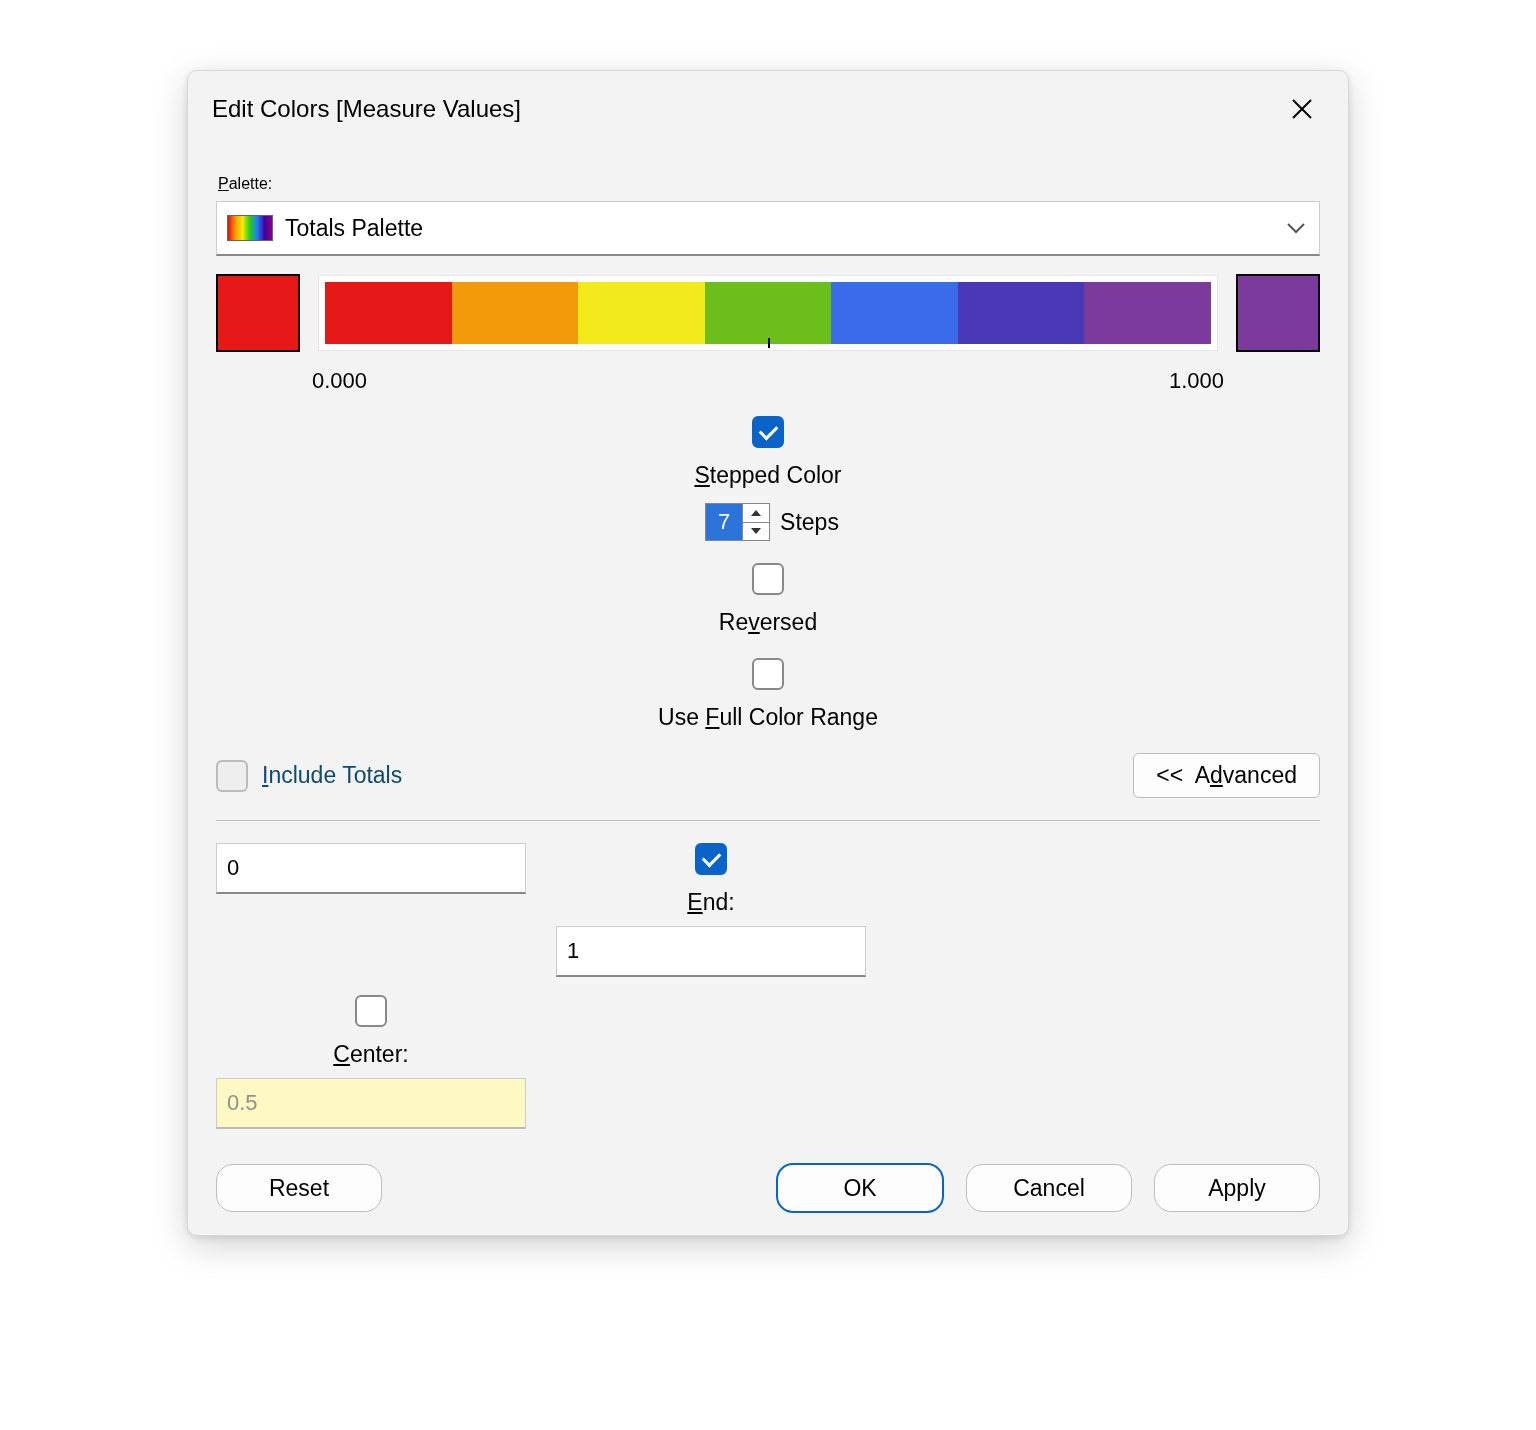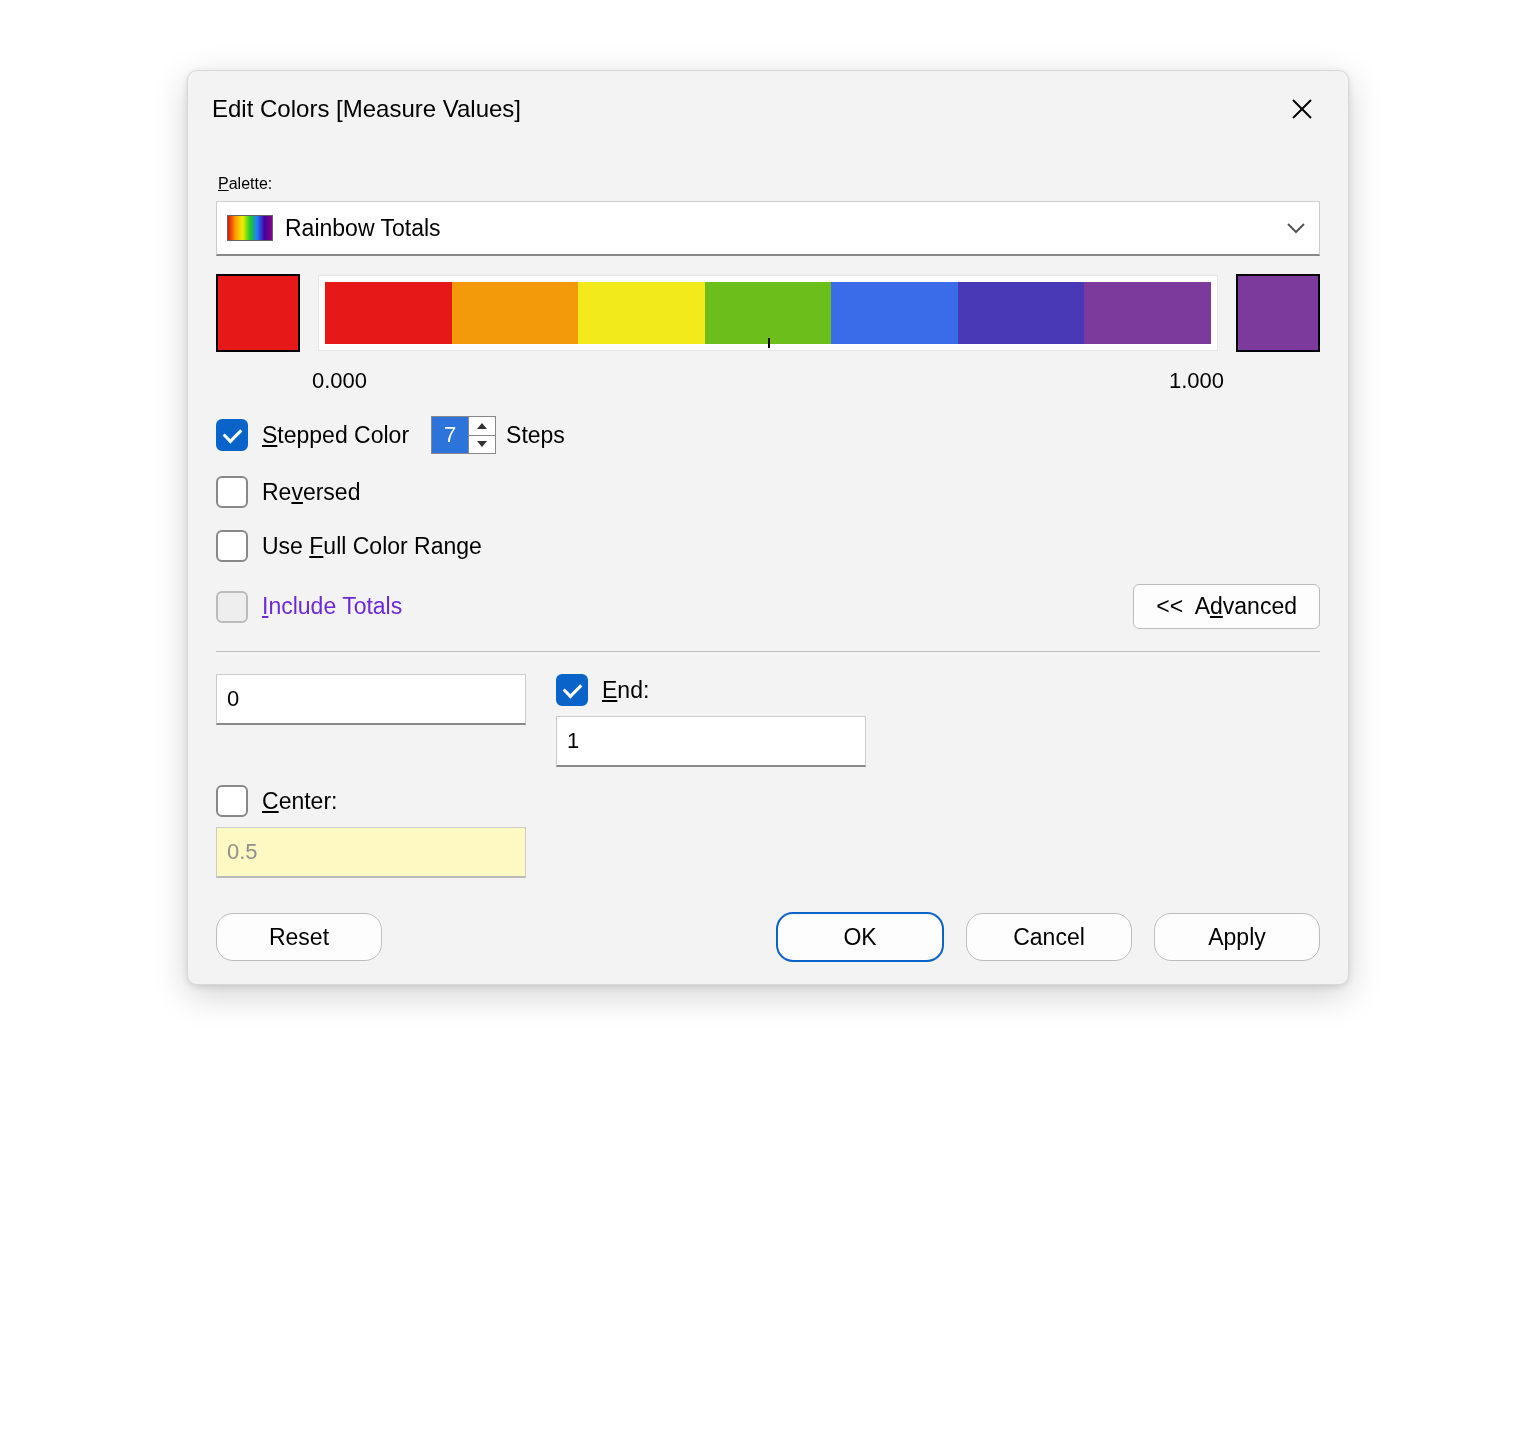--- a/index.html
+++ b/index.html
@@ -42,30 +42,30 @@
   .palette-chevron svg{stroke:#555;stroke-width:2;fill:none;}
 
   .gradient-area{display:flex;align-items:center;gap:18px;margin-top:18px;}
   .end-swatch{width:80px;height:74px;border:2px solid #000;}
   .gradient-wrap{flex:1;padding:6px;background:#fff;border:1px solid #e5e5e5;}
   .gradient-bar{height:62px;display:flex;width:100%;position:relative;}
   .gstep{flex:1;}
   .gradient-bar .tick{position:absolute;bottom:-4px;left:50%;width:2px;height:10px;background:#000;}
   .range-labels{display:flex;justify-content:space-between;padding:16px 96px 0 96px;font-size:22px;}
 
-  .check-row{display:flex;align-items:center;gap:14px;margin-top:22px;}
+  .check-row{display:flex;align-items:center;gap:14px;margin-top:22px;flex-direction:column;}
   .chk{
     width:28px;height:28px;border:2px solid #888;border-radius:6px;
     display:flex;align-items:center;justify-content:center;background:#fff;
   }
   .chk.checked{background:#0a63c9;border-color:#0a63c9;}
   .chk.checked::after{content:"";width:14px;height:8px;border-left:3px solid #fff;border-bottom:3px solid #fff;transform:rotate(-45deg);margin-top:-4px;}
   .chk.disabled{border-color:#bbb;background:#eee;}
   .chk-label{font-size:23px;}
-  .chk-label.disabled{color:#6d28d9;}
+  .chk-label.disabled{color:#0c4a6e;}
 
   .spinner{display:flex;align-items:center;gap:10px;margin-left:8px;}
   .spin-field{
     display:flex;align-items:stretch;
     border:1px solid #888;background:#fff;height:36px;
   }
   .spin-val{width:36px;display:flex;align-items:center;justify-content:center;background:#2d74da;color:#fff;font-size:22px;}
   .spin-btns{display:flex;flex-direction:column;width:26px;border-left:1px solid #888;}
   .spin-btn{flex:1;display:flex;align-items:center;justify-content:center;border-bottom:1px solid #888;}
   .spin-btn:last-child{border-bottom:none;}
@@ -112,21 +112,21 @@
     </div>
 
     <div class="content">
 
       <div class="label">
         <span class="underline-char">P</span><span>alette:</span>
       </div>
 
       <div class="palette-row">
         <div class="palette-swatch"></div>
-        <div class="palette-name">Rainbow Totals</div>
+        <div class="palette-name">Totals Palette</div>
         <div class="palette-chevron">
           <svg width="22" height="14" viewBox="0 0 22 14">
               <polyline points="3,3 11,11 19,3"></polyline>
             </svg>
         </div>
       </div>
 
       <div class="gradient-area">
         <div class="end-swatch" id="start-swatch" style="background: rgb(231, 24, 24);"></div>
         <div class="gradient-wrap">

